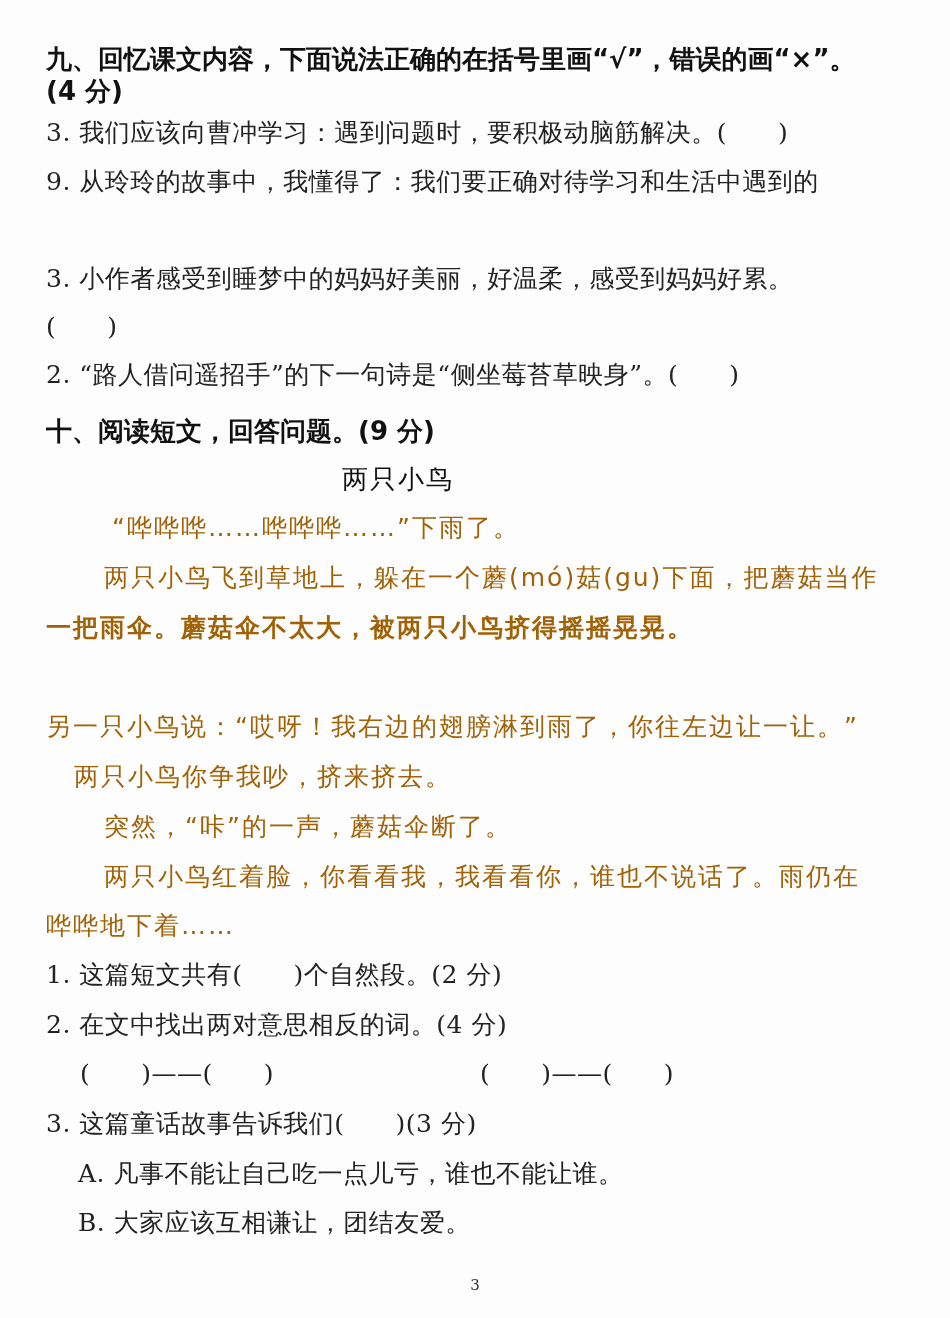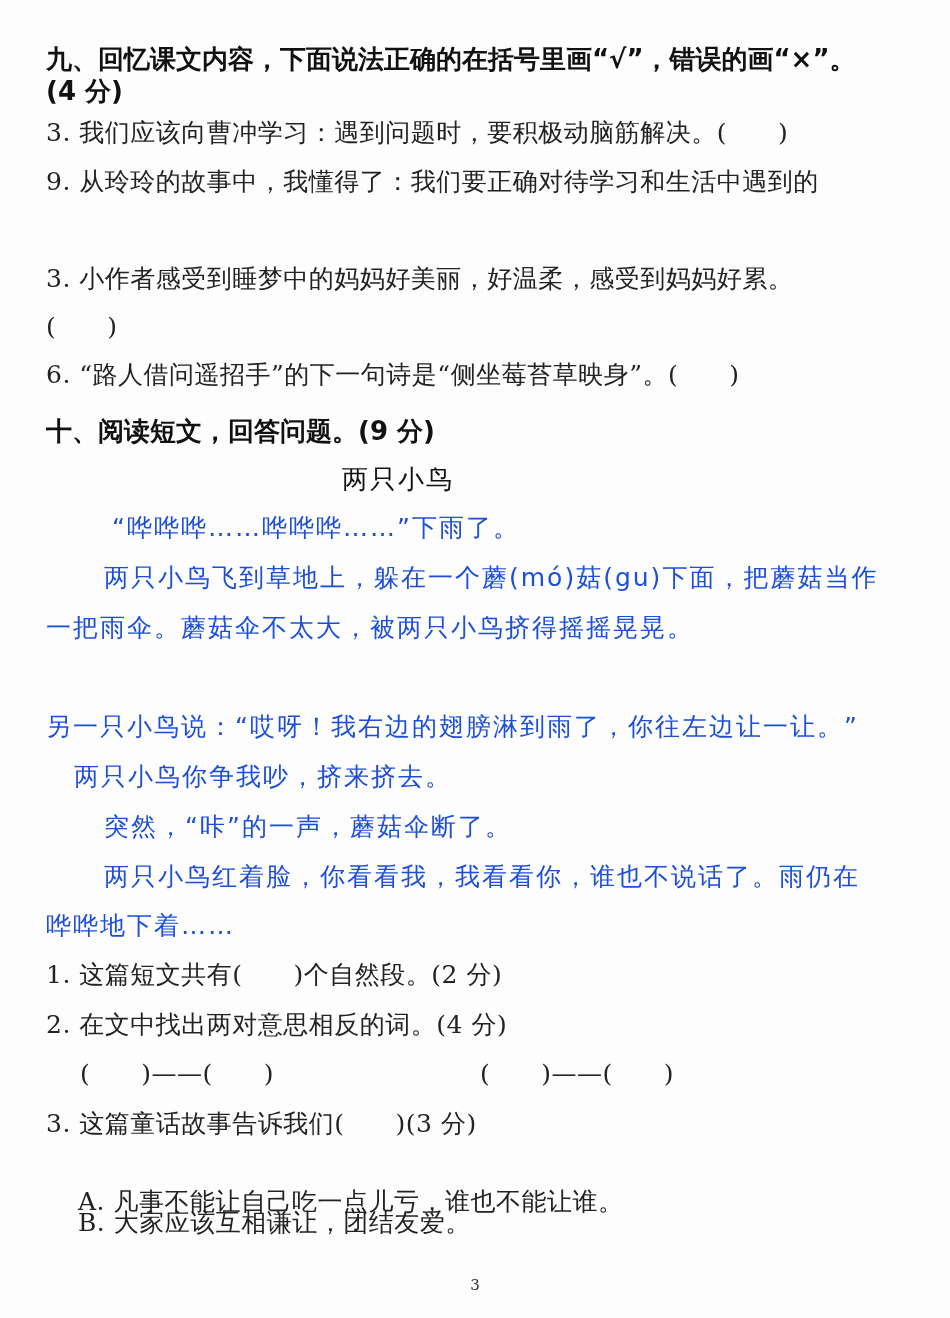--- a/index.html
+++ b/index.html
@@ -38,21 +38,21 @@
       color: #111;
     }
     .question {
       font-family: "DejaVu Serif", "Liberation Serif", serif;
       font-size: 25px;
       color: #222;
     }
     .passage {
       font-family: "DejaVu Sans", "Liberation Sans", sans-serif;
       font-size: 25px;
-      color: #1d4ed8;
+      color: #a16207;
       letter-spacing: 2px;
     }
     .title {
       font-family: "DejaVu Sans", "Liberation Sans", sans-serif;
       font-size: 26px;
       left: 0;
       width: 796px;
       text-align: center;
       color: #111;
       letter-spacing: 2px;
@@ -79,41 +79,41 @@
 
 <div class="page">
 
   <div class="line heading" style="top:30px;margin-top:12px;">九、回忆课文内容，下面说法正确的在括号里画“√”，错误的画“×”。</div>
   <div class="line heading" style="top:74px;">(4 分)</div>
 
   <div class="line question" style="top:116px;">3. 我们应该向曹冲学习：遇到问题时，要积极动脑筋解决。(　　)</div>
   <div class="line question" style="top:165px;">9. 从玲玲的故事中，我懂得了：我们要正确对待学习和生活中遇到的</div>
   <div class="line question" style="top:262px;">3. 小作者感受到睡梦中的妈妈好美丽，好温柔，感受到妈妈好累。</div>
   <div class="line question" style="top:310px;">(　　)</div>
-  <div class="line question" style="top:358px;">6. “路人借问遥招手”的下一句诗是“侧坐莓苔草映身”。(　　)</div>
+  <div class="line question" style="top:358px;">2. “路人借问遥招手”的下一句诗是“侧坐莓苔草映身”。(　　)</div>
 
   <div class="line heading" style="top:414px;">十、阅读短文，回答问题。(9 分)</div>
 
   <div class="line title" style="top:462px;">两只小鸟</div>
 
   <div class="line passage indent1" style="top:511px; left:112px;">“哗哗哗……哗哗哗……”下雨了。</div>
   <div class="line passage indent1" style="top:561px;">两只小鸟飞到草地上，躲在一个蘑(mó)菇(gu)下面，把蘑菇当作</div>
-  <div class="line passage" style="top:611px;">一把雨伞。蘑菇伞不太大，被两只小鸟挤得摇摇晃晃。</div>
+  <div class="line passage" style="top:611px;font-weight:bold;">一把雨伞。蘑菇伞不太大，被两只小鸟挤得摇摇晃晃。</div>
   <div class="line passage" style="top:710px;">另一只小鸟说：“哎呀！我右边的翅膀淋到雨了，你往左边让一让。”</div>
   <div class="line passage" style="top:760px;margin-left:28px;">两只小鸟你争我吵，挤来挤去。</div>
   <div class="line passage indent1" style="top:810px;">突然，“咔”的一声，蘑菇伞断了。</div>
   <div class="line passage" style="top:909px;">哗哗地下着……</div>
   <div class="line passage indent1" style="top:860px;">两只小鸟红着脸，你看看我，我看看你，谁也不说话了。雨仍在</div>
 
   <div class="line question" style="top:958px;">1. 这篇短文共有(　　)个自然段。(2 分)</div>
   <div class="line question" style="top:1008px;">2. 在文中找出两对意思相反的词。(4 分)</div>
 
   <div class="line question blank-row" style="top:1057px; left:0; width:950px;">
     <span style="left:80px;">(　　)——(　　)</span>
     <span style="left:480px;">(　　)——(　　)</span>
   </div>
 
   <div class="line question" style="top:1107px;">3. 这篇童话故事告诉我们(　　)(3 分)</div>
-  <div class="line question indent2" style="top:1157px;margin-top:28px;">A. 凡事不能让自己吃一点儿亏，谁也不能让谁。</div>
+  <div class="line question indent2" style="top:1157px;">A. 凡事不能让自己吃一点儿亏，谁也不能让谁。</div>
   <div class="line question indent2" style="top:1206px;">B. 大家应该互相谦让，团结友爱。</div>
 
   <div class="page-number">3</div>
 </div>
 
 </body></html>

